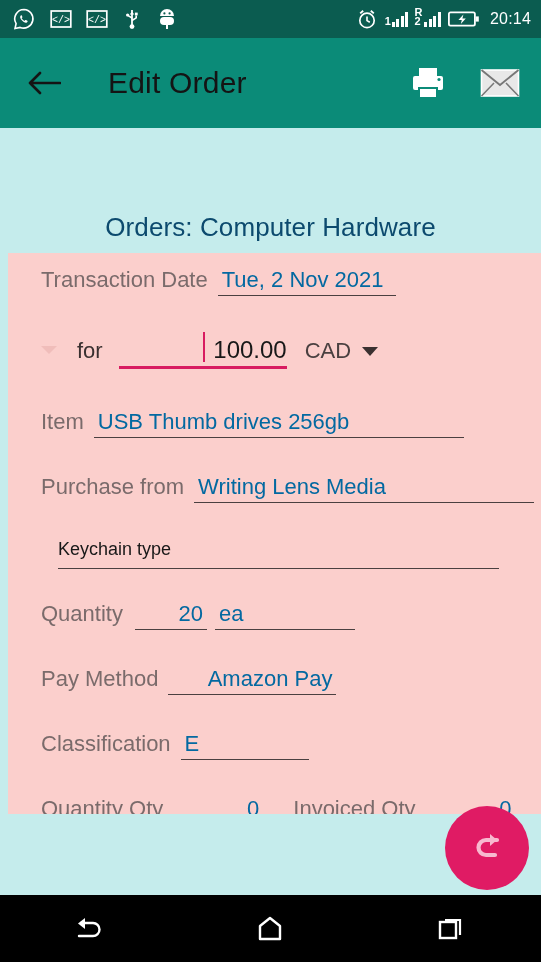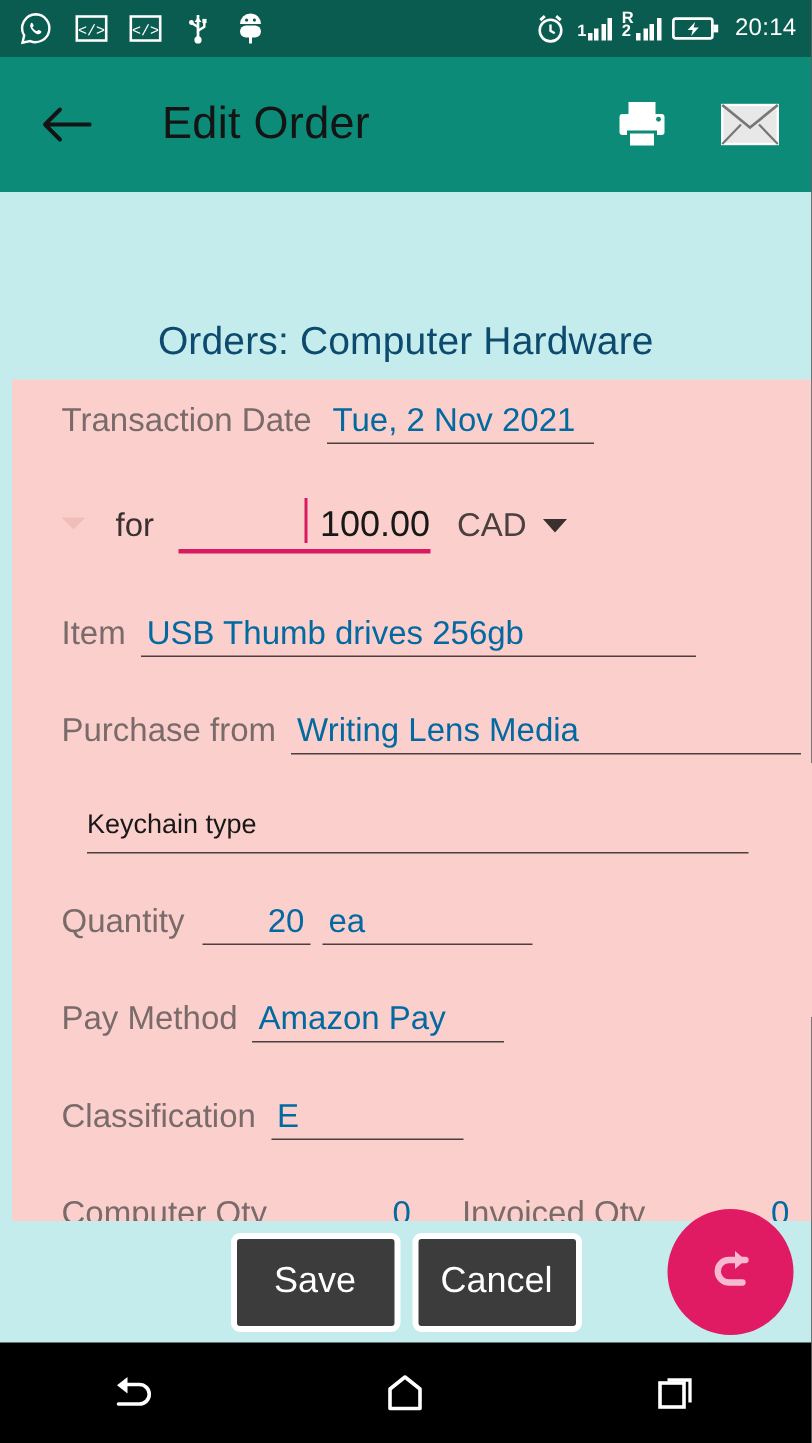--- a/index.html
+++ b/index.html
@@ -233,21 +233,21 @@
     font-size: 18px;
     color: #181818;
     border-bottom: 1px solid #4a4040;
     padding-bottom: 8px;
   }
 
   #row-qty { padding-top: 32px; }
   #qty-value { width: 72px; margin-left: 12px; text-align: right; }
   #qty-unit { width: 140px; margin-left: 8px; text-align: left; }
 
-  #row-pay { padding-top: 36px; }
+  #row-pay { padding-top: 36px; text-align: right; }
   #pay-value { width: 168px; margin-left: 10px; }
 
   #row-class { padding-top: 36px; }
   #class-value { width: 128px; margin-left: 10px; }
 
   #row-qtys { padding-top: 36px; }
   #delivered-value { width: 88px; margin-left: 12px; text-align: right; }
   #invoiced-label { margin-left: 30px; }
   #invoiced-value { width: 88px; margin-left: 12px; text-align: right; }
 
@@ -465,33 +465,29 @@
         <span class="lbl">Pay Method</span>
         <span class="val" id="pay-value">Amazon Pay</span>
       </div>
 
       <div class="row" id="row-class">
         <span class="lbl">Classification</span>
         <span class="val" id="class-value">E</span>
       </div>
 
       <div class="row" id="row-qtys">
-        <span class="lbl">Computer Qty</span>
+        <span class="lbl">Quantity Qty</span>
         <span class="val num" id="delivered-value">0</span>
         <span class="lbl" id="invoiced-label">Invoiced Qty</span>
         <span class="val num" id="invoiced-value">0</span>
       </div>
 
     </div>
   </div>
 
-  <div id="actionbar">
-    <div class="action-btn">Save</div>
-    <div class="action-btn">Cancel</div>
-  </div>
 
   <div id="fab">
     <span>
       <svg width="44" height="44" viewBox="0 0 44 44">
         <path d="M30 31h-9a7.5 7.5 0 0 1 0-15h11" fill="none" stroke="#f7b9cf" stroke-width="4.2" stroke-linecap="round"></path>
         <path d="M25 10l7 6-7 6z" fill="#f7b9cf"></path>
       </svg>
     </span>
   </div>
 

